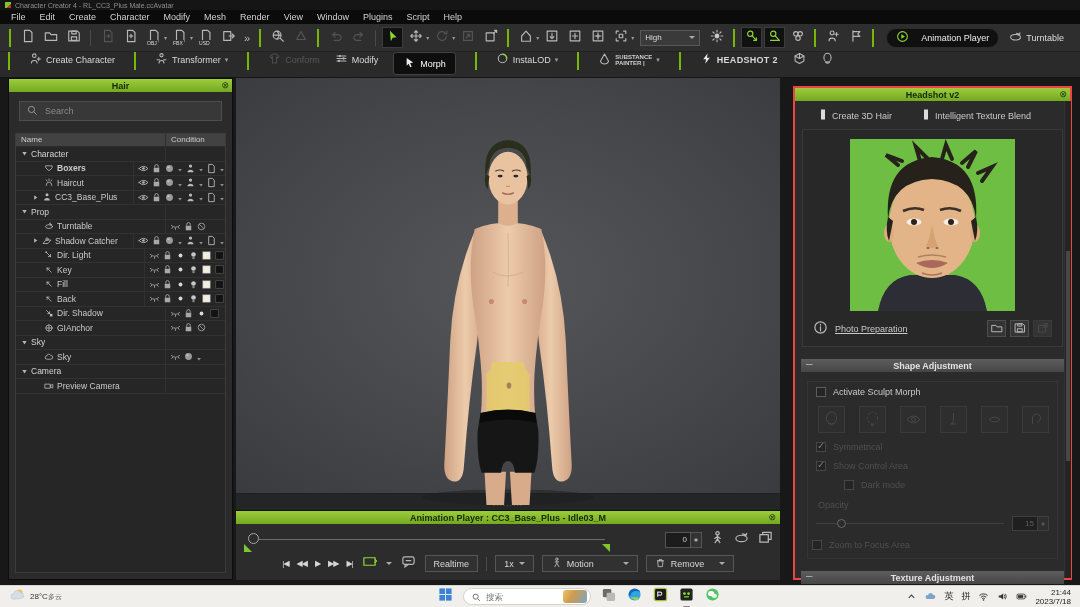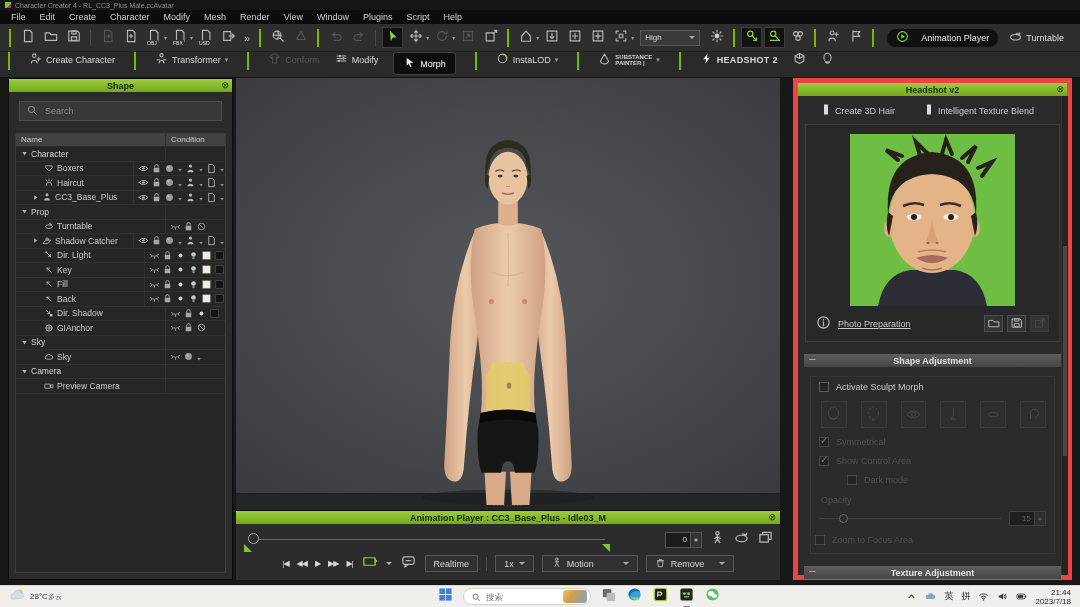--- a/index.html
+++ b/index.html
@@ -90,21 +90,21 @@
   .aicon{width:17px;height:17px;display:flex;align-items:center;justify-content:center}
   .aicon svg{width:15px;height:15px}
   .actrl{display:flex;align-items:center;justify-content:center;gap:8px;margin-top:1px}
   .tpb{font-size:8px;color:#d8d8d8;letter-spacing:-1px}
   .cbtn{height:17px;border:1px solid #565656;background:#313131;color:#d8d8d8;font-size:9px;display:flex;align-items:center;gap:5px;padding:0 8px}
   .cbtn svg{width:11px;height:11px}
   .dcaret{width:0;height:0;border:3px solid transparent;border-top-color:#aaa;margin-top:3px}
   .vsep{width:1px;height:14px;background:#4c4c4c}
 
   
-  .rpanel{position:absolute;left:793px;top:0;width:279px;bottom:5px;background:#2b2b2b;border:5px solid #ef4444;font-size:9px;color:#c9c9c9}
+  .rpanel{position:absolute;left:793px;top:8px;width:279px;bottom:5px;background:#2b2b2b;border:2px solid #ef4444;font-size:9px;color:#c9c9c9}
   .rp-top{display:flex;gap:30px;padding:8px 0 0 24px}
   .tgl{display:flex;align-items:center;gap:5px}
   .tgl svg{width:8px;height:11px}
   .photobox{margin:7px 7px 0;border:1px solid #3a3a3a;background:#282828;padding:9px 0 7px}
   .photo{width:165px;height:172px;margin:0 auto;display:block}
   .prep{display:flex;align-items:center;gap:7px;padding:9px 10px 2px}
   .prep svg{width:15px;height:15px}
   .preplink{color:#c9c9c9;text-decoration:underline}
   .prepbtns{margin-left:auto;display:flex;gap:4px}
   .pbtn{width:19px;height:17px;border:1px solid #4e4e4e;background:#343434;display:flex;align-items:center;justify-content:center}
@@ -476,21 +476,21 @@
             <ellipse cx="8" cy="7" rx="4.4" ry="5.4" stroke="#b8b8b8" fill="none" stroke-width="1.3" stroke-linecap="round" stroke-linejoin="round"></ellipse>
             <path d="M5.5 12.5q2.5 2.5 5 0" stroke="#b8b8b8" fill="none" stroke-width="1.3" stroke-linecap="round" stroke-linejoin="round"></path>
           </svg></span>
       </span>
   </div>
 
   <div class="workspace">
 
     <div class="scenep">
       <div class="phead">
-          <span>Shape</span>
+          <span>Hair</span>
           <span class="x">⊗</span>
         </div>
       <div class="searchbox">
         <span><svg viewBox="0 0 16 16">
               <circle cx="6.5" cy="6.5" r="4.5" stroke="#9a9a9a" fill="none" stroke-width="1.4"></circle>
               <path d="M10 10l4 4" stroke="#9a9a9a" stroke-width="1.4"></path>
             </svg></span>
         <input placeholder="Search" style="">
       </div>
       <div class="stable">
@@ -504,21 +504,21 @@
                 <span class="tri">
                   <svg viewBox="0 0 16 16">
                     <path d="M3 4.5h10l-5 8z" fill="#b5b5b5"></path>
                   </svg>
                 </span>
                 <span class="lab">Character</span>
               </div>
               <div class="cc"></div>
             </div>
             <div class="srow">
-              <div class="nc" style="padding-left: 28px;">
+              <div class="nc" style="padding-left: 28px; font-weight: bold;">
                 <span class="ni">
                   <svg viewBox="0 0 16 16">
                     <path d="M3 4.5h10v3l-3.5 4h-3L3 7.5z" stroke="#b8b8b8" fill="none" stroke-width="1.3" stroke-linecap="round" stroke-linejoin="round"></path>
                   </svg>
                 </span>
                 <span class="lab">Boxers</span>
               </div>
               <div class="cc">
                 <span class="ci">
                   <svg viewBox="0 0 16 16">

